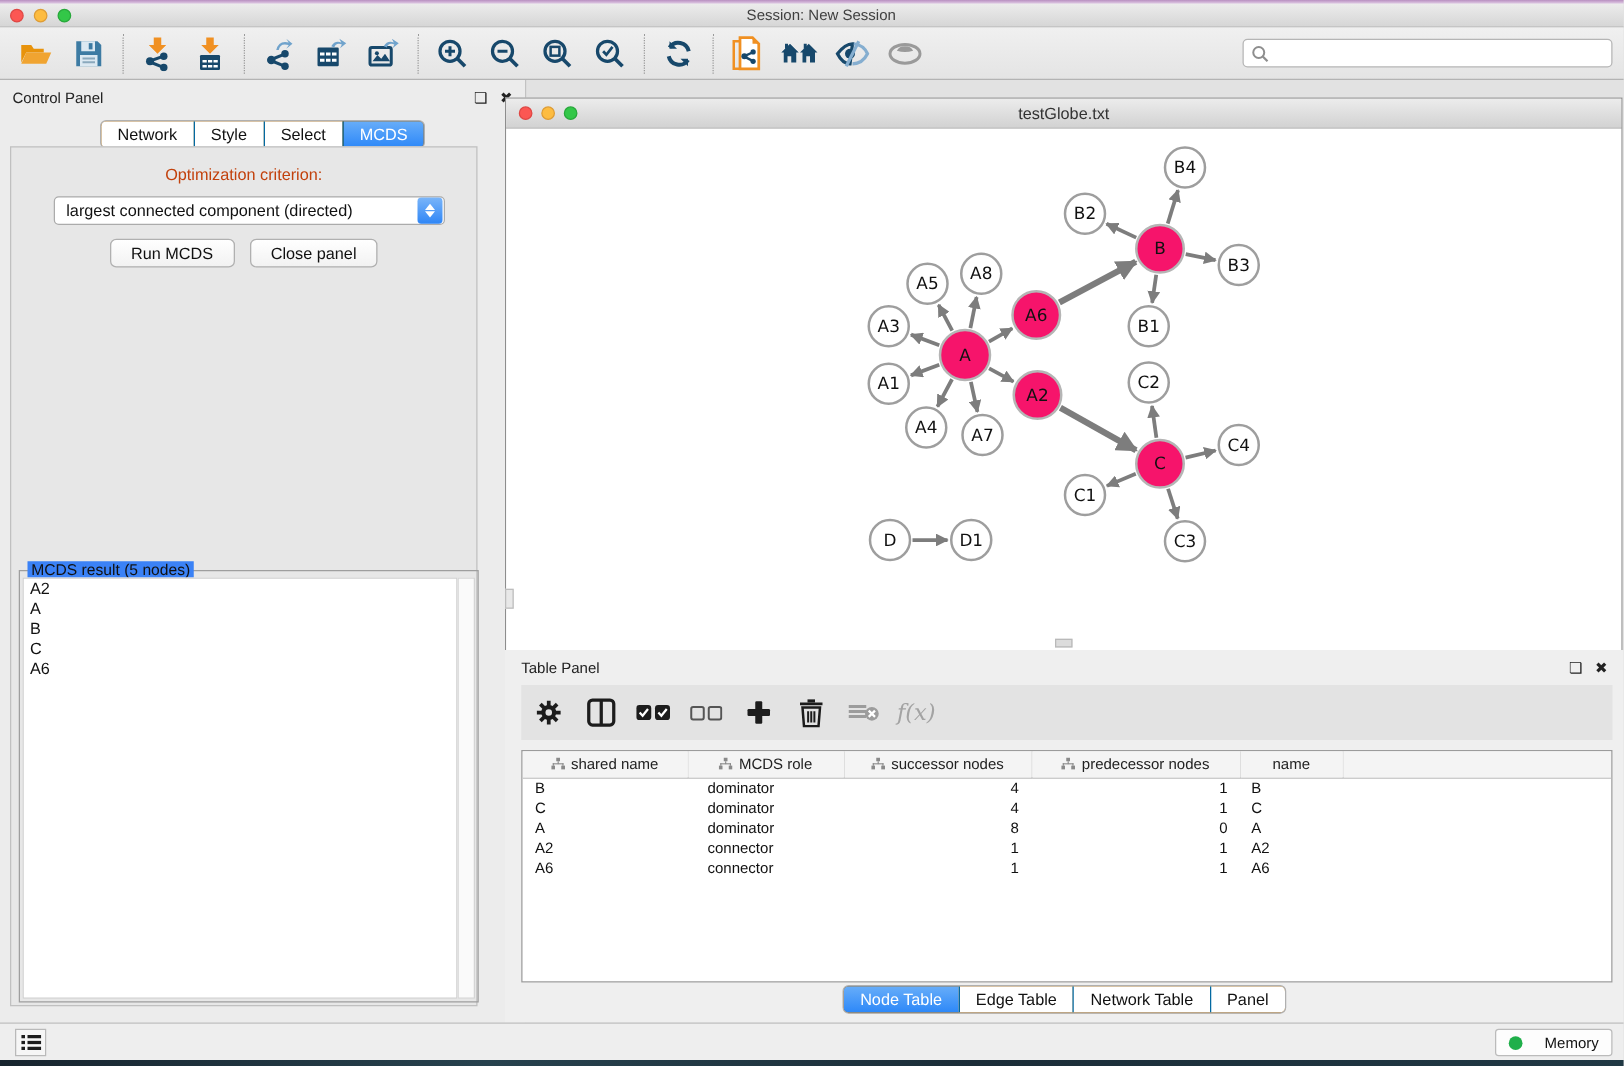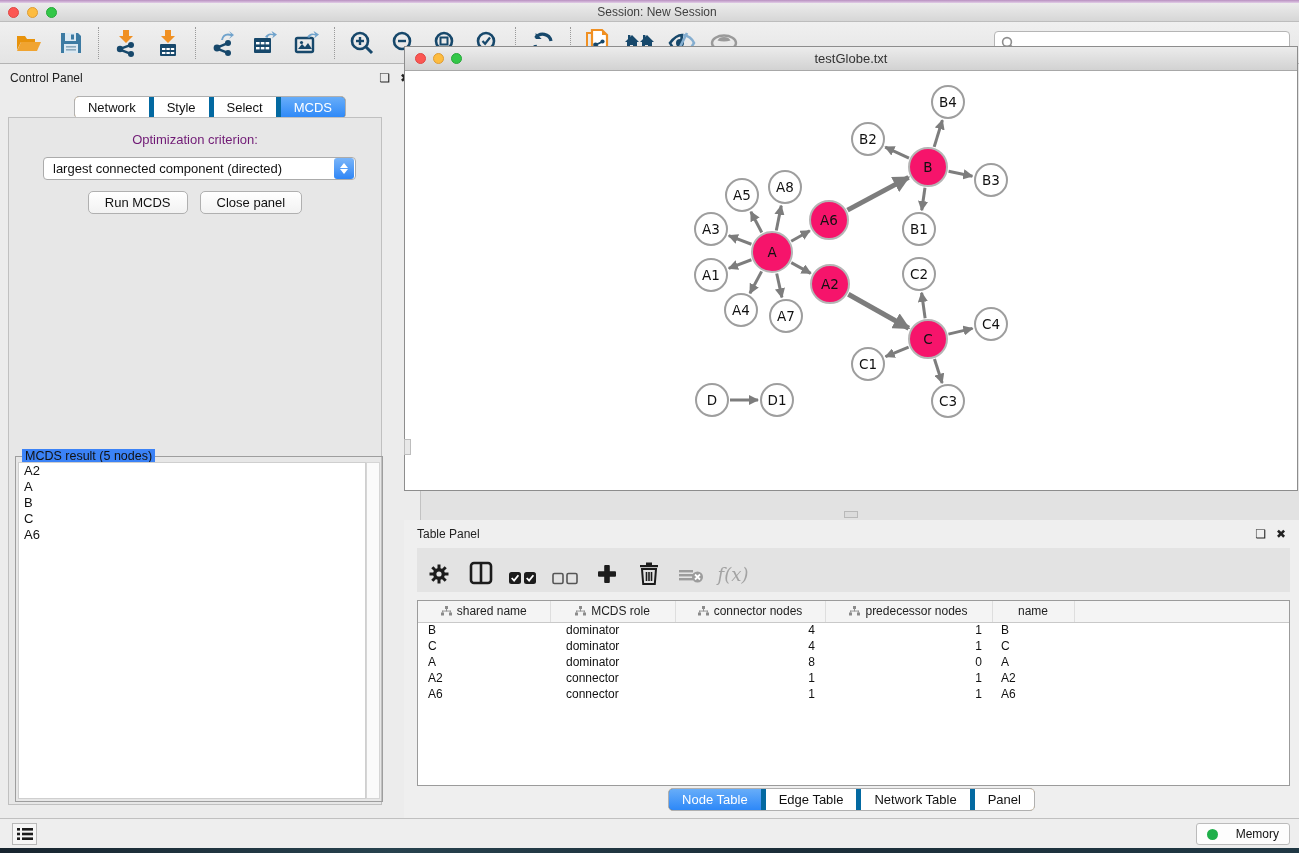--- a/index.html
+++ b/index.html
@@ -36,29 +36,29 @@
   
   #control-panel { position:absolute; left:0; top:64px; width:421px; height:754px;
     background:#ececec; border-right:1px solid #c2c2c2; }
   .panel-header { height:28px; display:flex; align-items:center; padding:0 10px; }
   .panel-header .ph-title { font-size:12px; color:#222; flex:1; }
   .ph-icons { display:flex; gap:10px; font-size:12px; color:#222; }
   .ph-icons span { cursor:default; }
 
   .seg-group { display:inline-flex; border:1px solid #b0b0b0; border-radius:5px;
     overflow:hidden; background:#a16207; }
-  .seg-tab { padding:3px 13px; font-size:13px; color:#111; border-left:5px solid #0369a1;
+  .seg-tab { padding:3px 13px; font-size:13px; color:#111; border-left:1px solid #0369a1;
     background:#fff; white-space:nowrap; }
   .seg-tab:first-child { border-left:none; }
   .seg-tab.active { background:linear-gradient(#67adf9,#2d88f8); color:#fff; }
   #control-tabs-row { text-align:center; margin-top:4px; }
 
   #cp-content { position:absolute; left:8px; top:53px; width:374px; height:688px;
     border:1px solid #c0c0c0; background:#e7e7e7; }
-  #opt-label { text-align:center; margin-top:14px; font-size:13px; color:#701a75; }
+  #opt-label { text-align:center; margin-top:14px; font-size:13px; color:#c2410c; }
   #criterion-select { position:absolute; left:34px; top:39px; width:313px; height:23px;
     background:#fff; border:1px solid #ababab; border-radius:4px;
     display:flex; align-items:center; }
   #criterion-select .sel-text { flex:1; font-size:13px; padding-left:9px; color:#111;
     white-space:nowrap; overflow:hidden; }
   #criterion-select .stepper { width:20px; height:21px; border-radius:3px; margin-right:1px;
     background:linear-gradient(#7ab5f9,#2f86f6); display:flex; flex-direction:column;
     align-items:center; justify-content:center; gap:1px; }
   .chev { width:0; height:0; border-left:4px solid transparent; border-right:4px solid transparent; }
   .chev.up { border-bottom:5px solid #fff; }
@@ -73,40 +73,40 @@
     border:1px solid #9e9e9e; }
   #mcds-legend { position:absolute; left:6px; top:-8px; background:#3b82f6;
     font-size:12.5px; color:#111; padding:0 3px; }
   #mcds-list { position:absolute; left:2px; top:5px; right:16px; bottom:2px;
     background:#fff; border:1px solid #cfcfcf; overflow:hidden; }
   #mcds-scroll { position:absolute; top:5px; right:2px; bottom:2px; width:14px;
     background:#fafafa; border:1px solid #d5d5d5; }
   .result-item { font-size:13px; color:#111; line-height:16px; padding-left:5px; }
 
   
-  #network-window { position:absolute; left:404px; top:46px; width:894px; height:445px;
+  #network-window { position:absolute; left:404px; top:78px; width:894px; height:445px;
     border:1px solid #8d8d8d; background:#fff; }
   #nw-titlebar { height:24px; background:linear-gradient(#ececec,#d2d2d2);
     border-bottom:1px solid #a8a8a8; position:relative;
     display:flex; align-items:center; justify-content:center; }
   #nw-titlebar .title { font-size:13px; color:#333; }
   #nw-traffic { position:absolute; left:10px; top:6px; display:flex; gap:7px; }
   #nw-canvas { position:relative; width:100%; height:419px; background:#fff; }
   #nw-collapse { position:absolute; left:-7px; top:368px; width:7px; height:16px;
     background:#e8e8e8; border:1px solid #bdbdbd; }
 
   #h-splitter { position:absolute; left:844px; top:511px; width:14px; height:7px;
     background:#dcdcdc; border:1px solid #b9b9b9; }
 
   
   #table-panel { position:absolute; left:404px; top:520px; width:895px; height:298px;
     background:#efefef; }
   #tp-toolbar { position:absolute; left:13px; top:28px; width:873px; height:44px;
     background:#e3e3e3; display:flex; align-items:center; padding-left:8px; gap:14px; }
-  .tp-btn { width:28px; height:30px; display:flex; align-items:flex-end; justify-content:center; }
+  .tp-btn { width:28px; height:30px; display:flex; align-items:center; justify-content:center; }
   #fx-label { font-family:"DejaVu Serif", serif; font-style:italic; font-size:18px; color:#a3a3a3; }
 
   #node-table { position:absolute; left:13px; top:80px; width:873px; height:186px;
     background:#fff; border:1px solid #9b9b9b; overflow:hidden; }
   table { border-collapse:collapse; table-layout:fixed; width:100%; }
   thead th { height:21px; background:#f4f4f4; border-bottom:1px solid #c9c9c9;
     border-right:1px solid #dedede; font-weight:normal; font-size:12px; color:#222;
     text-align:left; position:relative; }
   thead th.noborder { border-right:none; }
   th .hdr-inner { display:flex; align-items:center; justify-content:center; gap:5px; }
@@ -665,21 +665,21 @@
                       <rect x="4" y="0" width="3" height="3"></rect>
                       <rect x="0" y="6.5" width="3" height="3"></rect>
                       <rect x="8" y="6.5" width="3" height="3"></rect>
                       <rect x="5.1" y="3" width="0.9" height="2.3"></rect>
                       <rect x="1.2" y="4.6" width="8.6" height="0.9"></rect>
                       <rect x="1.2" y="4.6" width="0.9" height="2"></rect>
                       <rect x="8.9" y="4.6" width="0.9" height="2"></rect>
                     </g>
                   </svg>
                 </span>
-                <span>connector nodes</span>
+                <span>successor nodes</span>
               </span>
             </th>
             <th style="width: 167px;">
               <span class="hdr-inner">
                 <span>
                   <svg width="11" height="10" viewBox="0 0 11 10">
                     <g fill="#8a8a8a">
                       <rect x="4" y="0" width="3" height="3"></rect>
                       <rect x="0" y="6.5" width="3" height="3"></rect>
                       <rect x="8" y="6.5" width="3" height="3"></rect>

